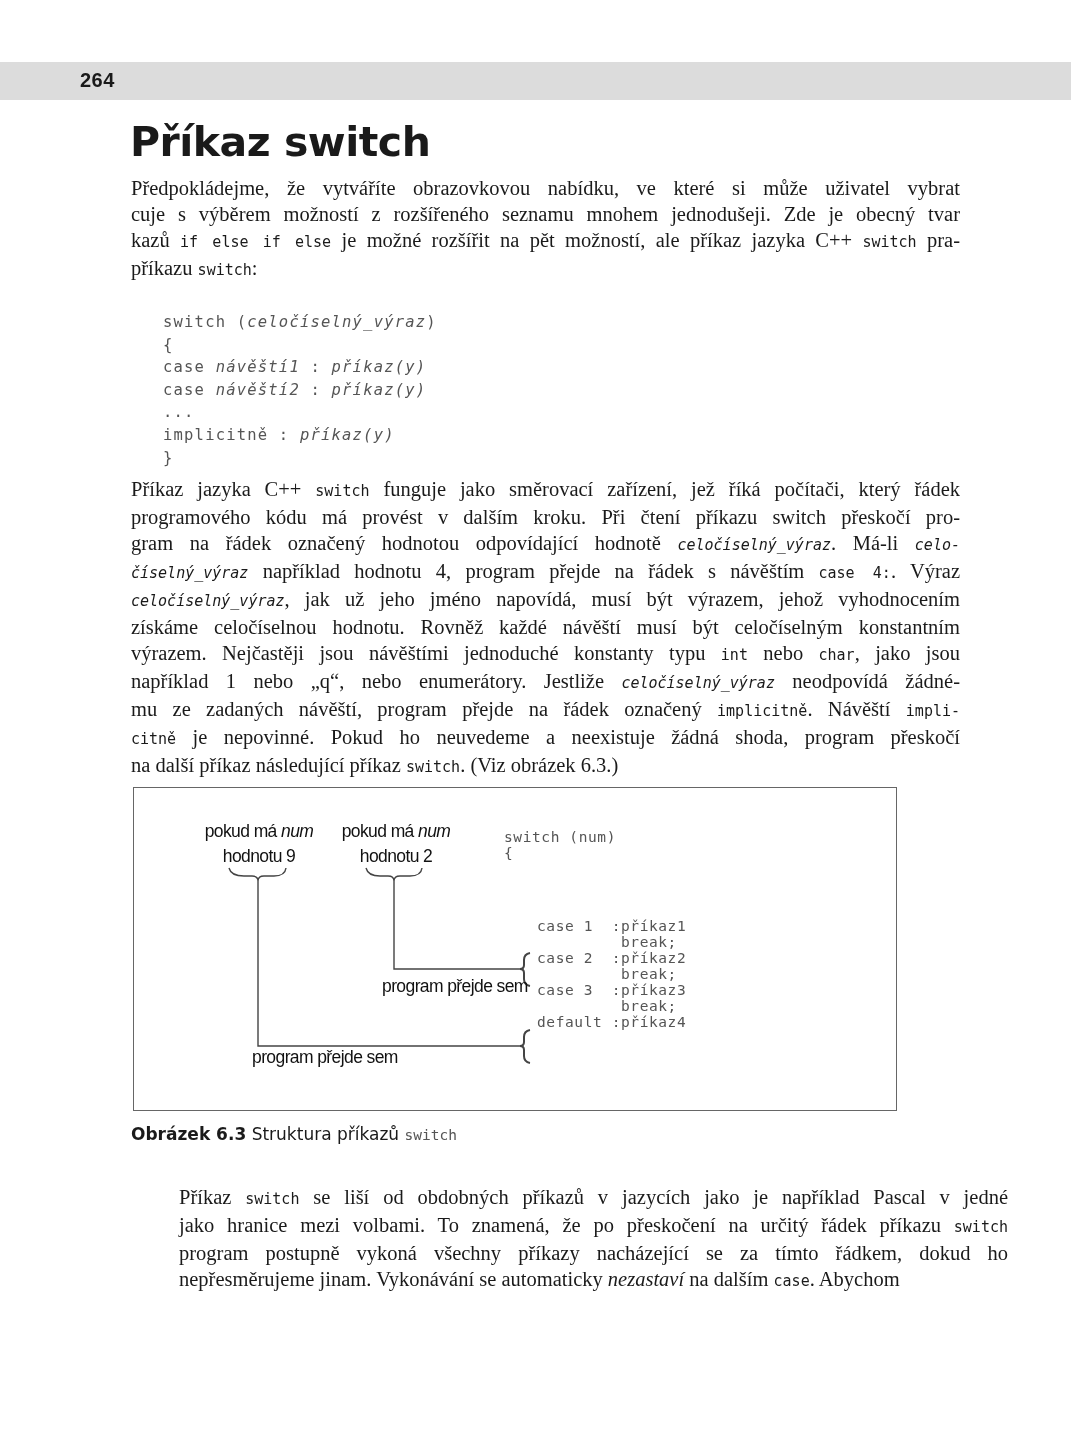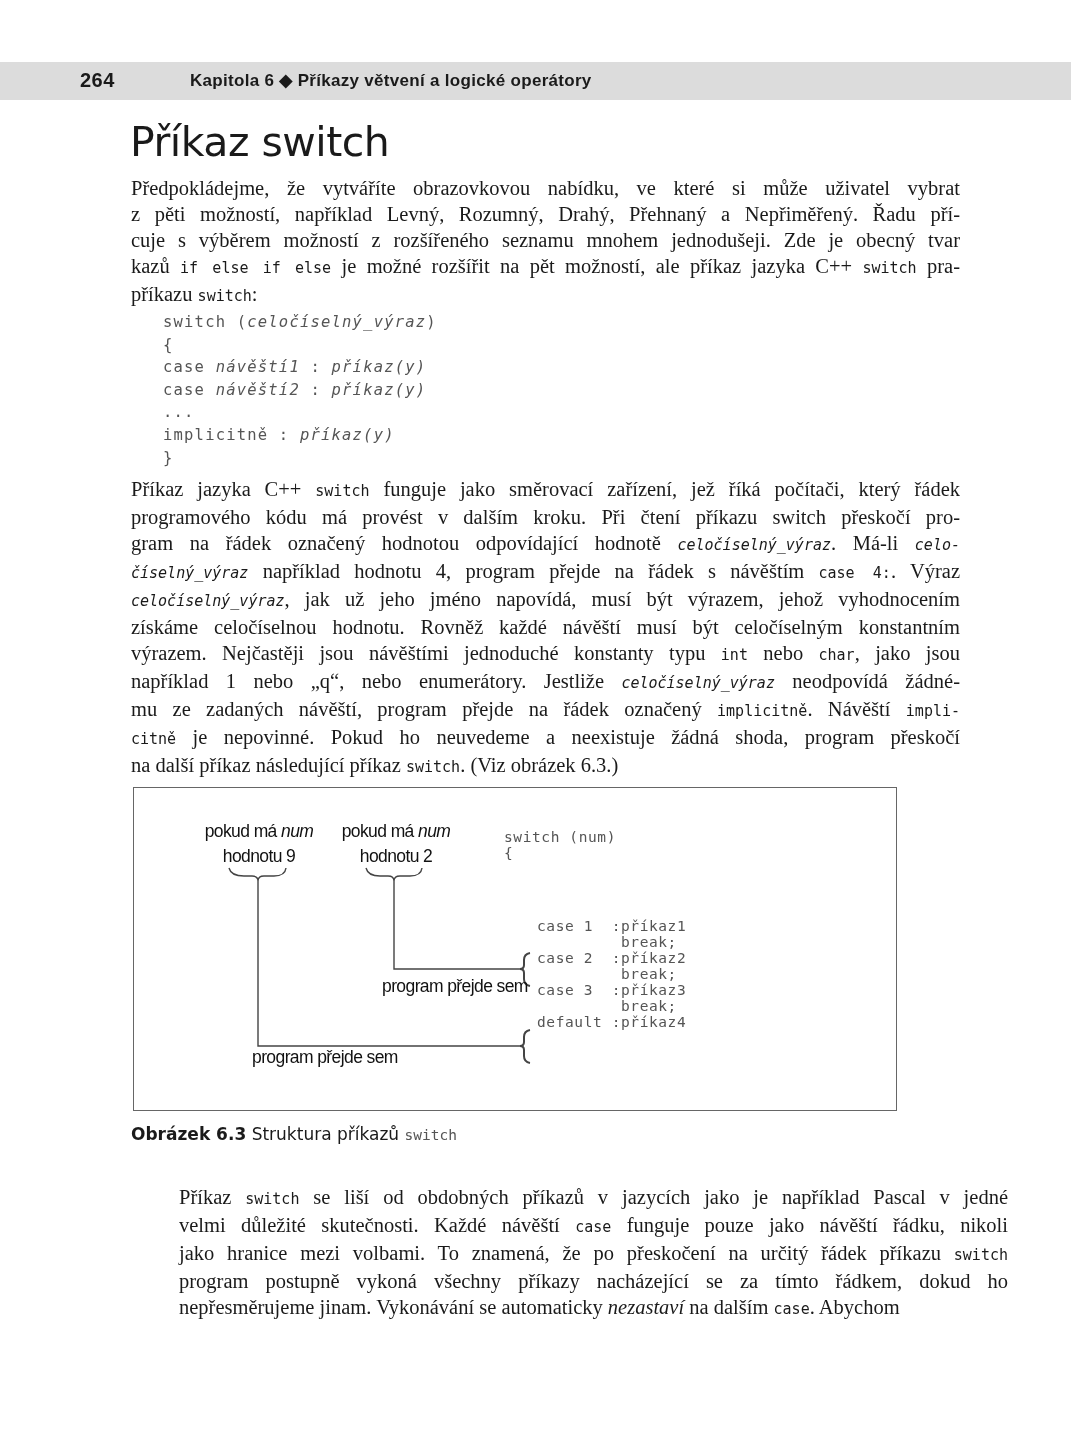--- a/index.html
+++ b/index.html
@@ -1,47 +1,45 @@
 <!DOCTYPE html>
 <html><head>
 <meta charset="utf-8">
 <style>
   html, body { margin:0; padding:0; }
   body { width:1071px; height:1440px; background:#fff; position:relative; overflow:hidden; color:#1a1a1a; font-family:"Liberation Serif", serif; }
   .header { position:absolute; left:0; top:62px; width:1071px; height:38px; background:#dcdcdc;padding-left:24px; }
   .header .pn { position:absolute; left:80px; top:7px; font-family:"Liberation Sans", sans-serif; font-weight:bold; font-size:20px; letter-spacing:0.5px; }
   .header .ch { position:absolute; left:190px; top:8px; font-family:"Liberation Sans", sans-serif; font-weight:bold; font-size:17px; letter-spacing:0.3px; }
-  .title { position:absolute; left:130px; top:118px; font-family:"DejaVu Sans", sans-serif; font-weight:normal; font-size:41px; letter-spacing:-0.5px; }
+  .title { position:absolute; left:130px; top:118px; font-family:"DejaVu Sans", sans-serif; font-weight:bold; font-size:41px; letter-spacing:-0.5px; }
   .para { position:absolute; left:131px; width:829px; font-size:20.5px; line-height:26px; text-align:justify; }
   .para .ln { display:block; white-space:nowrap; text-align:justify; text-align-last:justify; }
   .para .ln.last { text-align-last:left; }
   .m { font-family:"DejaVu Sans Mono", monospace; font-size:15px; }
   .mi { font-family:"DejaVu Sans Mono", monospace; font-size:15px; font-style:italic; }
   .code { position:absolute; left:163px; top:311px; font-family:"DejaVu Sans Mono", monospace; font-size:15.5px; line-height:22.6px; color:#555; letter-spacing:1.2px; }
   .code i { font-style:italic; }
   .fig { position:absolute; left:133px; top:787px; width:764px; height:324px; border:1.5px solid #666; box-sizing:border-box; }
   .flab { position:absolute; font-family:"Liberation Sans", sans-serif; font-size:17.5px; letter-spacing:-0.6px; color:#111; text-align:center; line-height:25px; }
   .fcode { position:absolute; font-family:"DejaVu Sans Mono", monospace; font-size:14.5px; color:#555; white-space:pre; line-height:16px; letter-spacing:0.6px; }
   .cap { position:absolute; left:131px; top:1124px; font-family:"DejaVu Sans", sans-serif; font-size:17px; }
   .cap b { font-weight:bold; }
   .cap .m { color:#555; font-size:14.5px; }
 </style>
 </head>
 <body>
 
 <div class="header">
   <span class="pn">264</span>
-  <span class="ch">Kapitola 6 ◆ Příkazy větvení a logické operátory</span>
 </div>
 
 <div class="title">Příkaz switch</div>
 
 <div class="para" style="top:175px;">
     <span class="ln">Předpokládejme, že vytváříte obrazovkovou nabídku, ve které si může uživatel vybrat</span>
-    <span class="ln">z pěti možností, například Levný, Rozumný, Drahý, Přehnaný a Nepřiměřený. Řadu pří-</span>
     <span class="ln">cuje s výběrem možností z rozšířeného seznamu mnohem jednodušeji. Zde je obecný tvar</span>
     <span class="ln">kazů <span class="m">if else if else</span> je možné rozšířit na pět možností, ale příkaz jazyka C++ <span class="m">switch</span> pra-</span>
     <span class="ln last">příkazu <span class="m">switch</span>:</span>
   </div>
 
 <div class="code">
     <div>switch (<i>celočíselný_výraz</i>)</div>
     <div>{</div>
     <div>case <i>návěští1</i> : <i>příkaz(y)</i></div>
     <div>case <i>návěští2</i> : <i>příkaz(y)</i></div>
@@ -95,17 +93,16 @@
          break;
 default :příkaz4</div>
 </div>
 
 <div class="cap">
   <b>Obrázek 6.3</b><span> Struktura příkazů </span><span class="m">switch</span>
 </div>
 
 <div class="para" style="top:1184px;margin-left:48px;">
     <span class="ln">Příkaz <span class="m">switch</span> se liší od obdobných příkazů v jazycích jako je například Pascal v jedné</span>
-    <span class="ln">velmi důležité skutečnosti. Každé návěští <span class="m">case</span> funguje pouze jako návěští řádku, nikoli</span>
     <span class="ln">jako hranice mezi volbami. To znamená, že po přeskočení na určitý řádek příkazu <span class="m">switch</span></span>
     <span class="ln">program postupně vykoná všechny příkazy nacházející se za tímto řádkem, dokud ho</span>
     <span class="ln last">nepřesměrujeme jinam. Vykonávání se automaticky <i>nezastaví</i> na dalším <span class="m">case</span>. Abychom</span>
   </div>
 
 </body></html>

